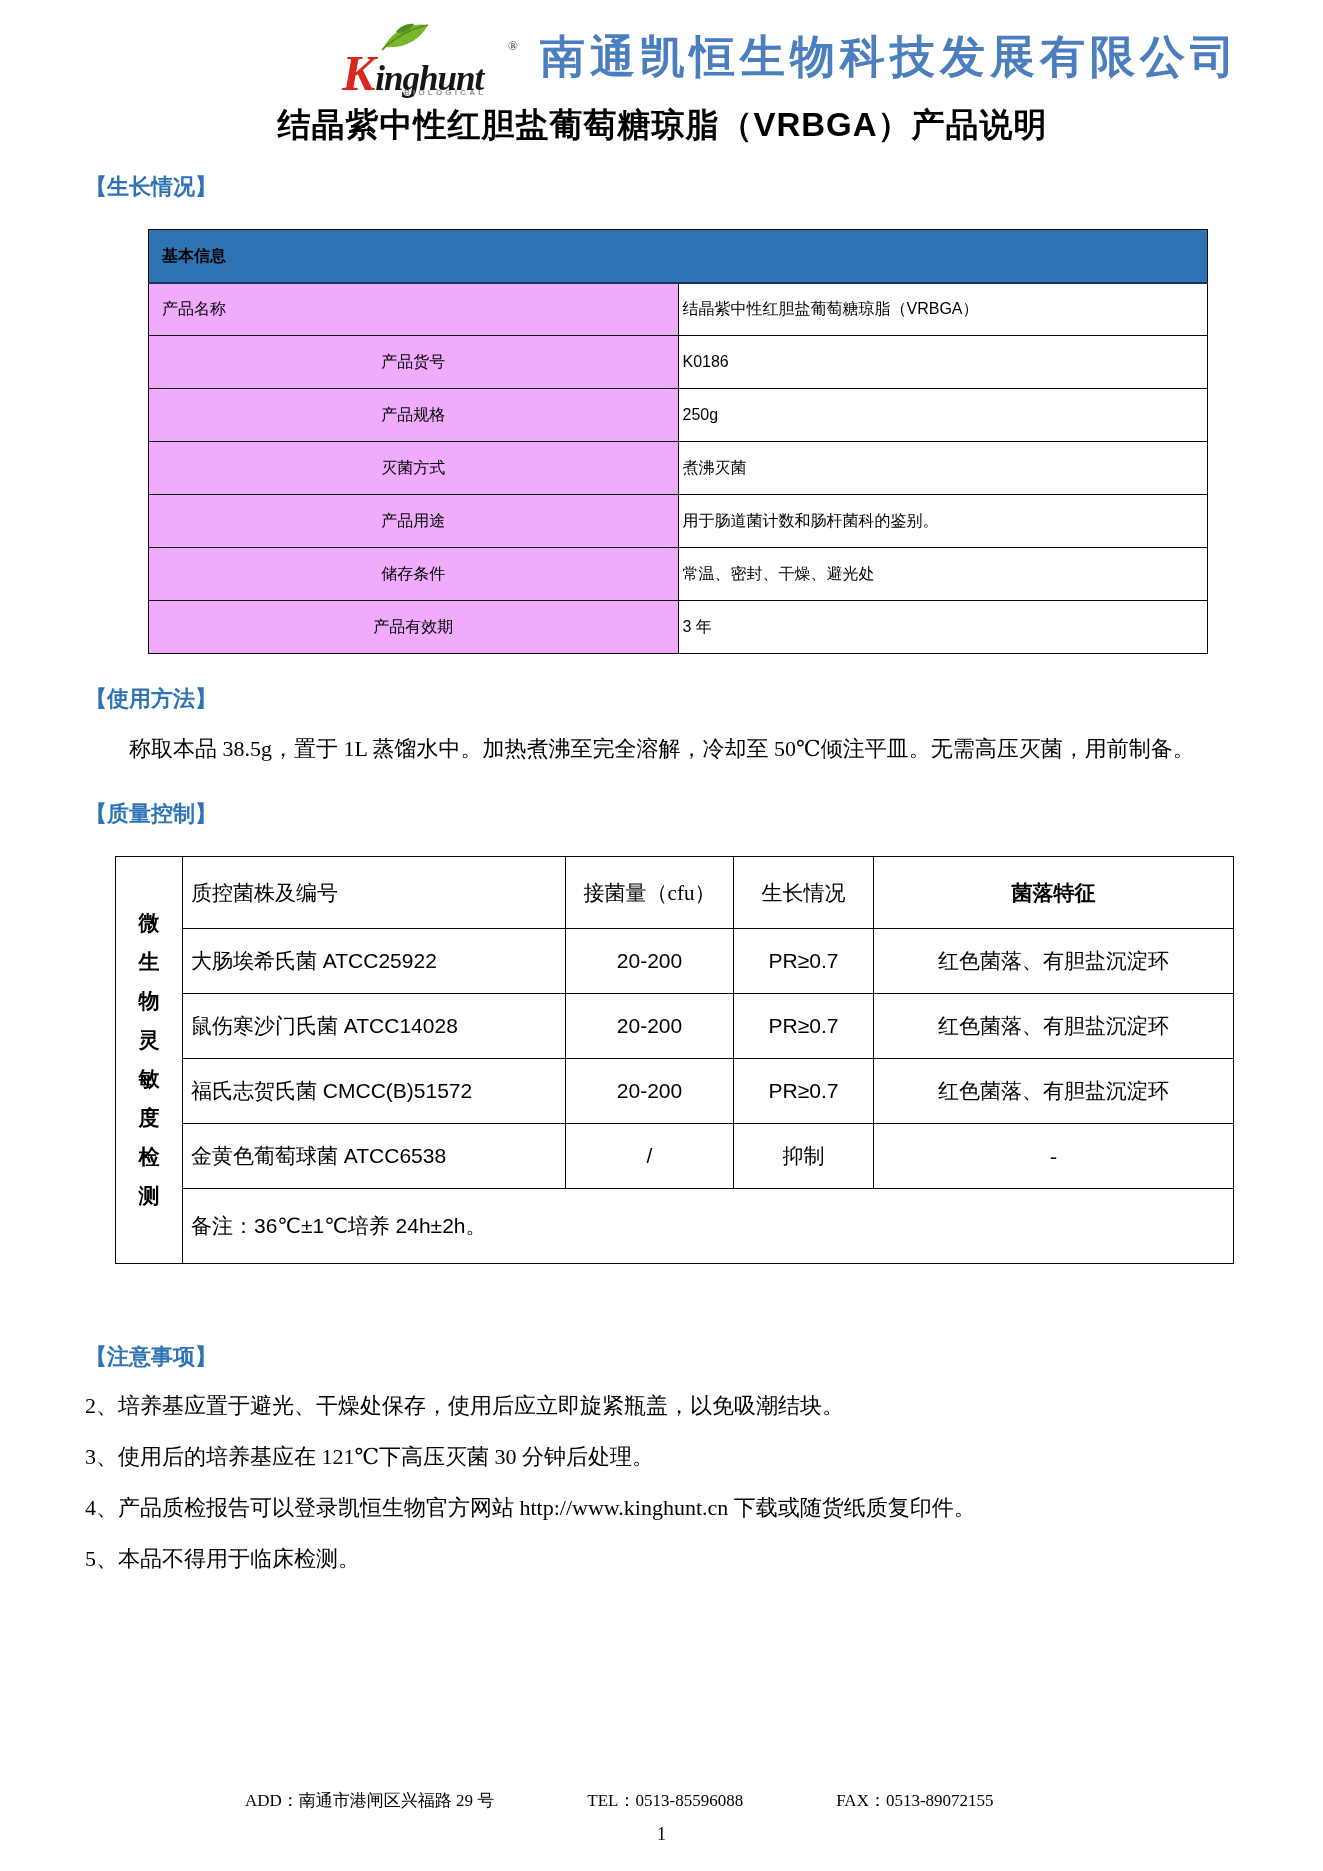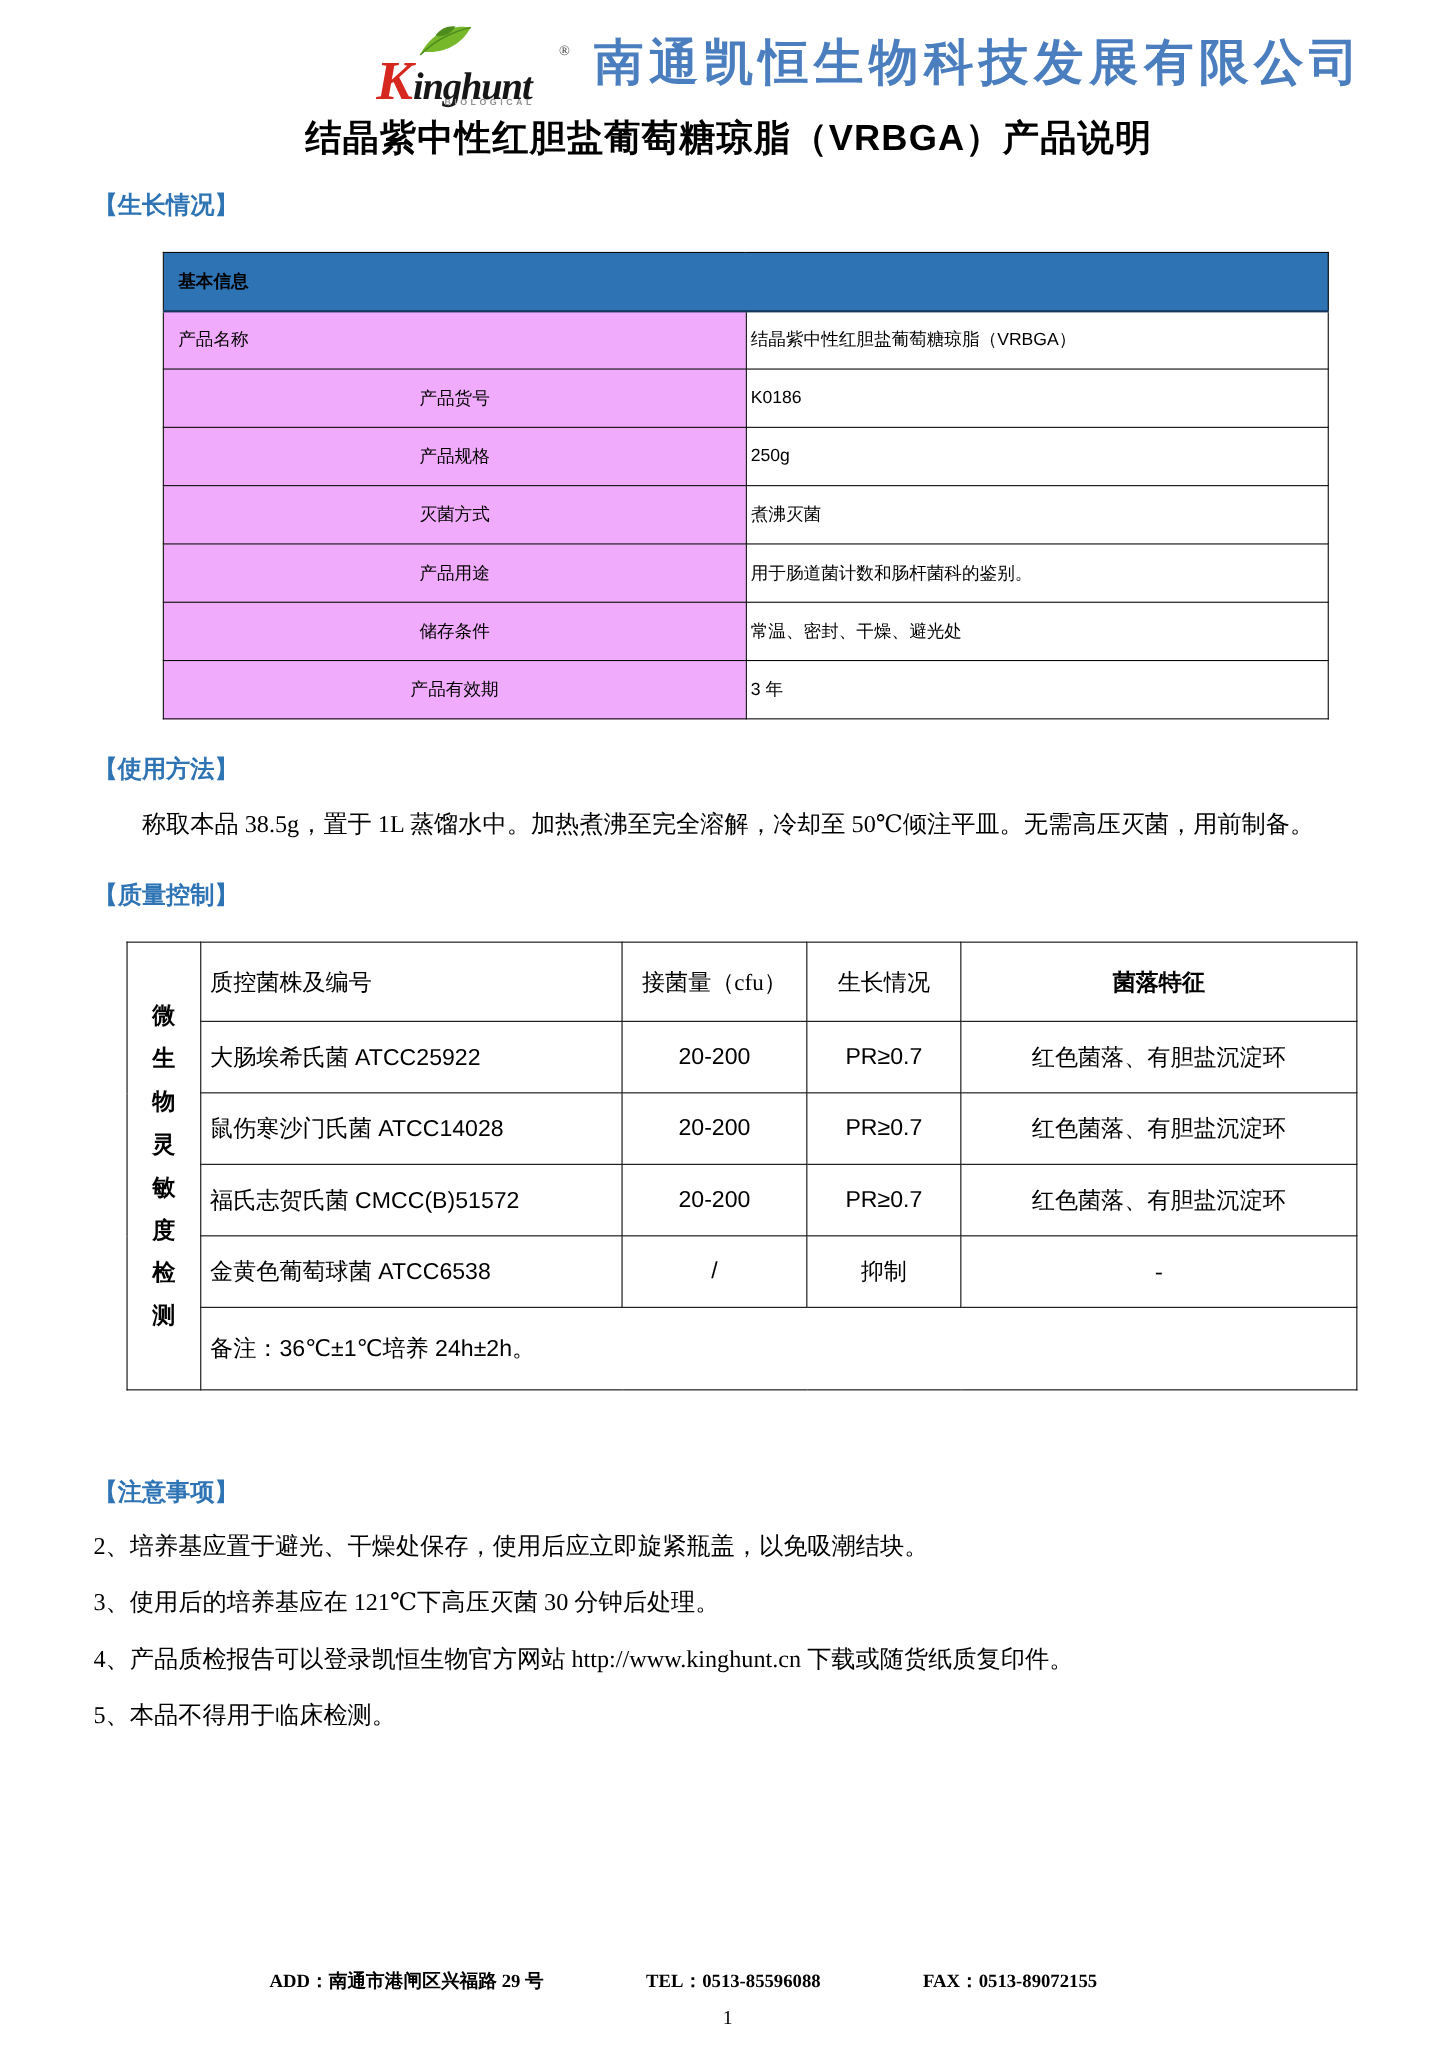--- a/index.html
+++ b/index.html
@@ -77,21 +77,21 @@
   .col-feat-h { font-weight:bold; }
 
   
   .notes-list { margin-top:20px; }
   .note-item { font-size:22px; line-height:29px; margin-bottom:22px; white-space:nowrap; }
 
   
   .footer-row {
     position:absolute; top:1789px; left:0; width:100%;
     display:flex; padding-left:245px; gap:93px;
-    font-size:17px; font-weight:bold; white-space:nowrap;
+    font-size:17px; font-weight:normal; white-space:nowrap;
     font-family:"Liberation Serif","DejaVu Serif",serif;
   }
   .page-number {
     position:absolute; top:1824px; left:0; width:100%;
     text-align:center; font-size:18px;
   }
 </style>
 </head>
 <body>
 

